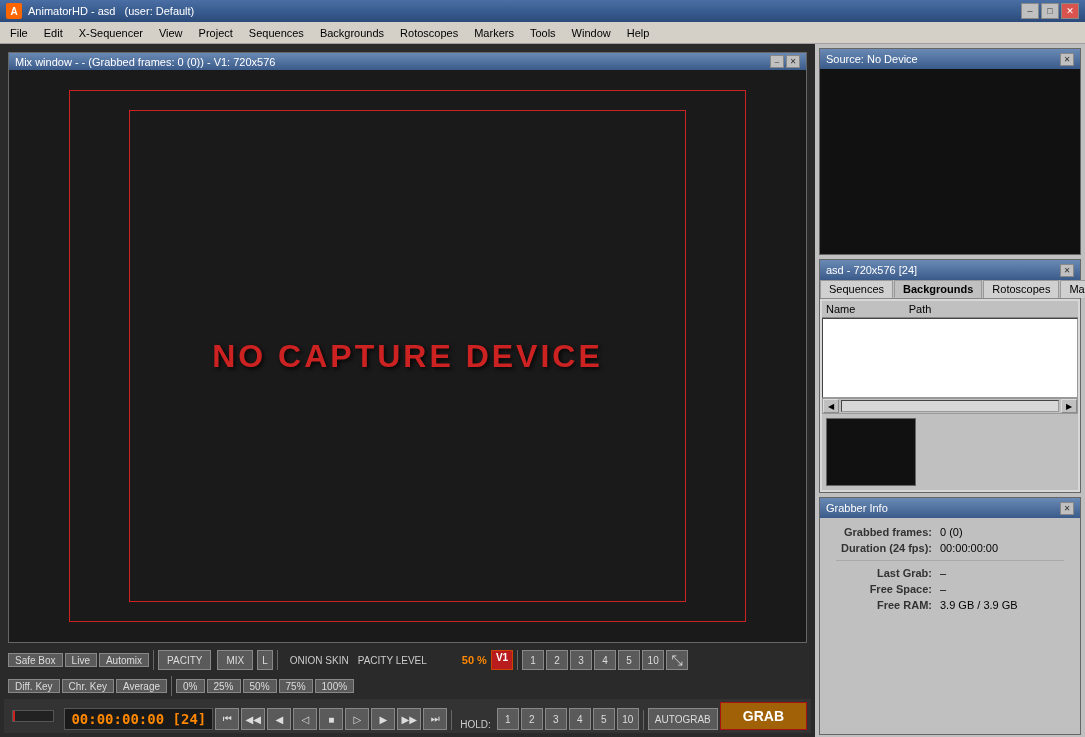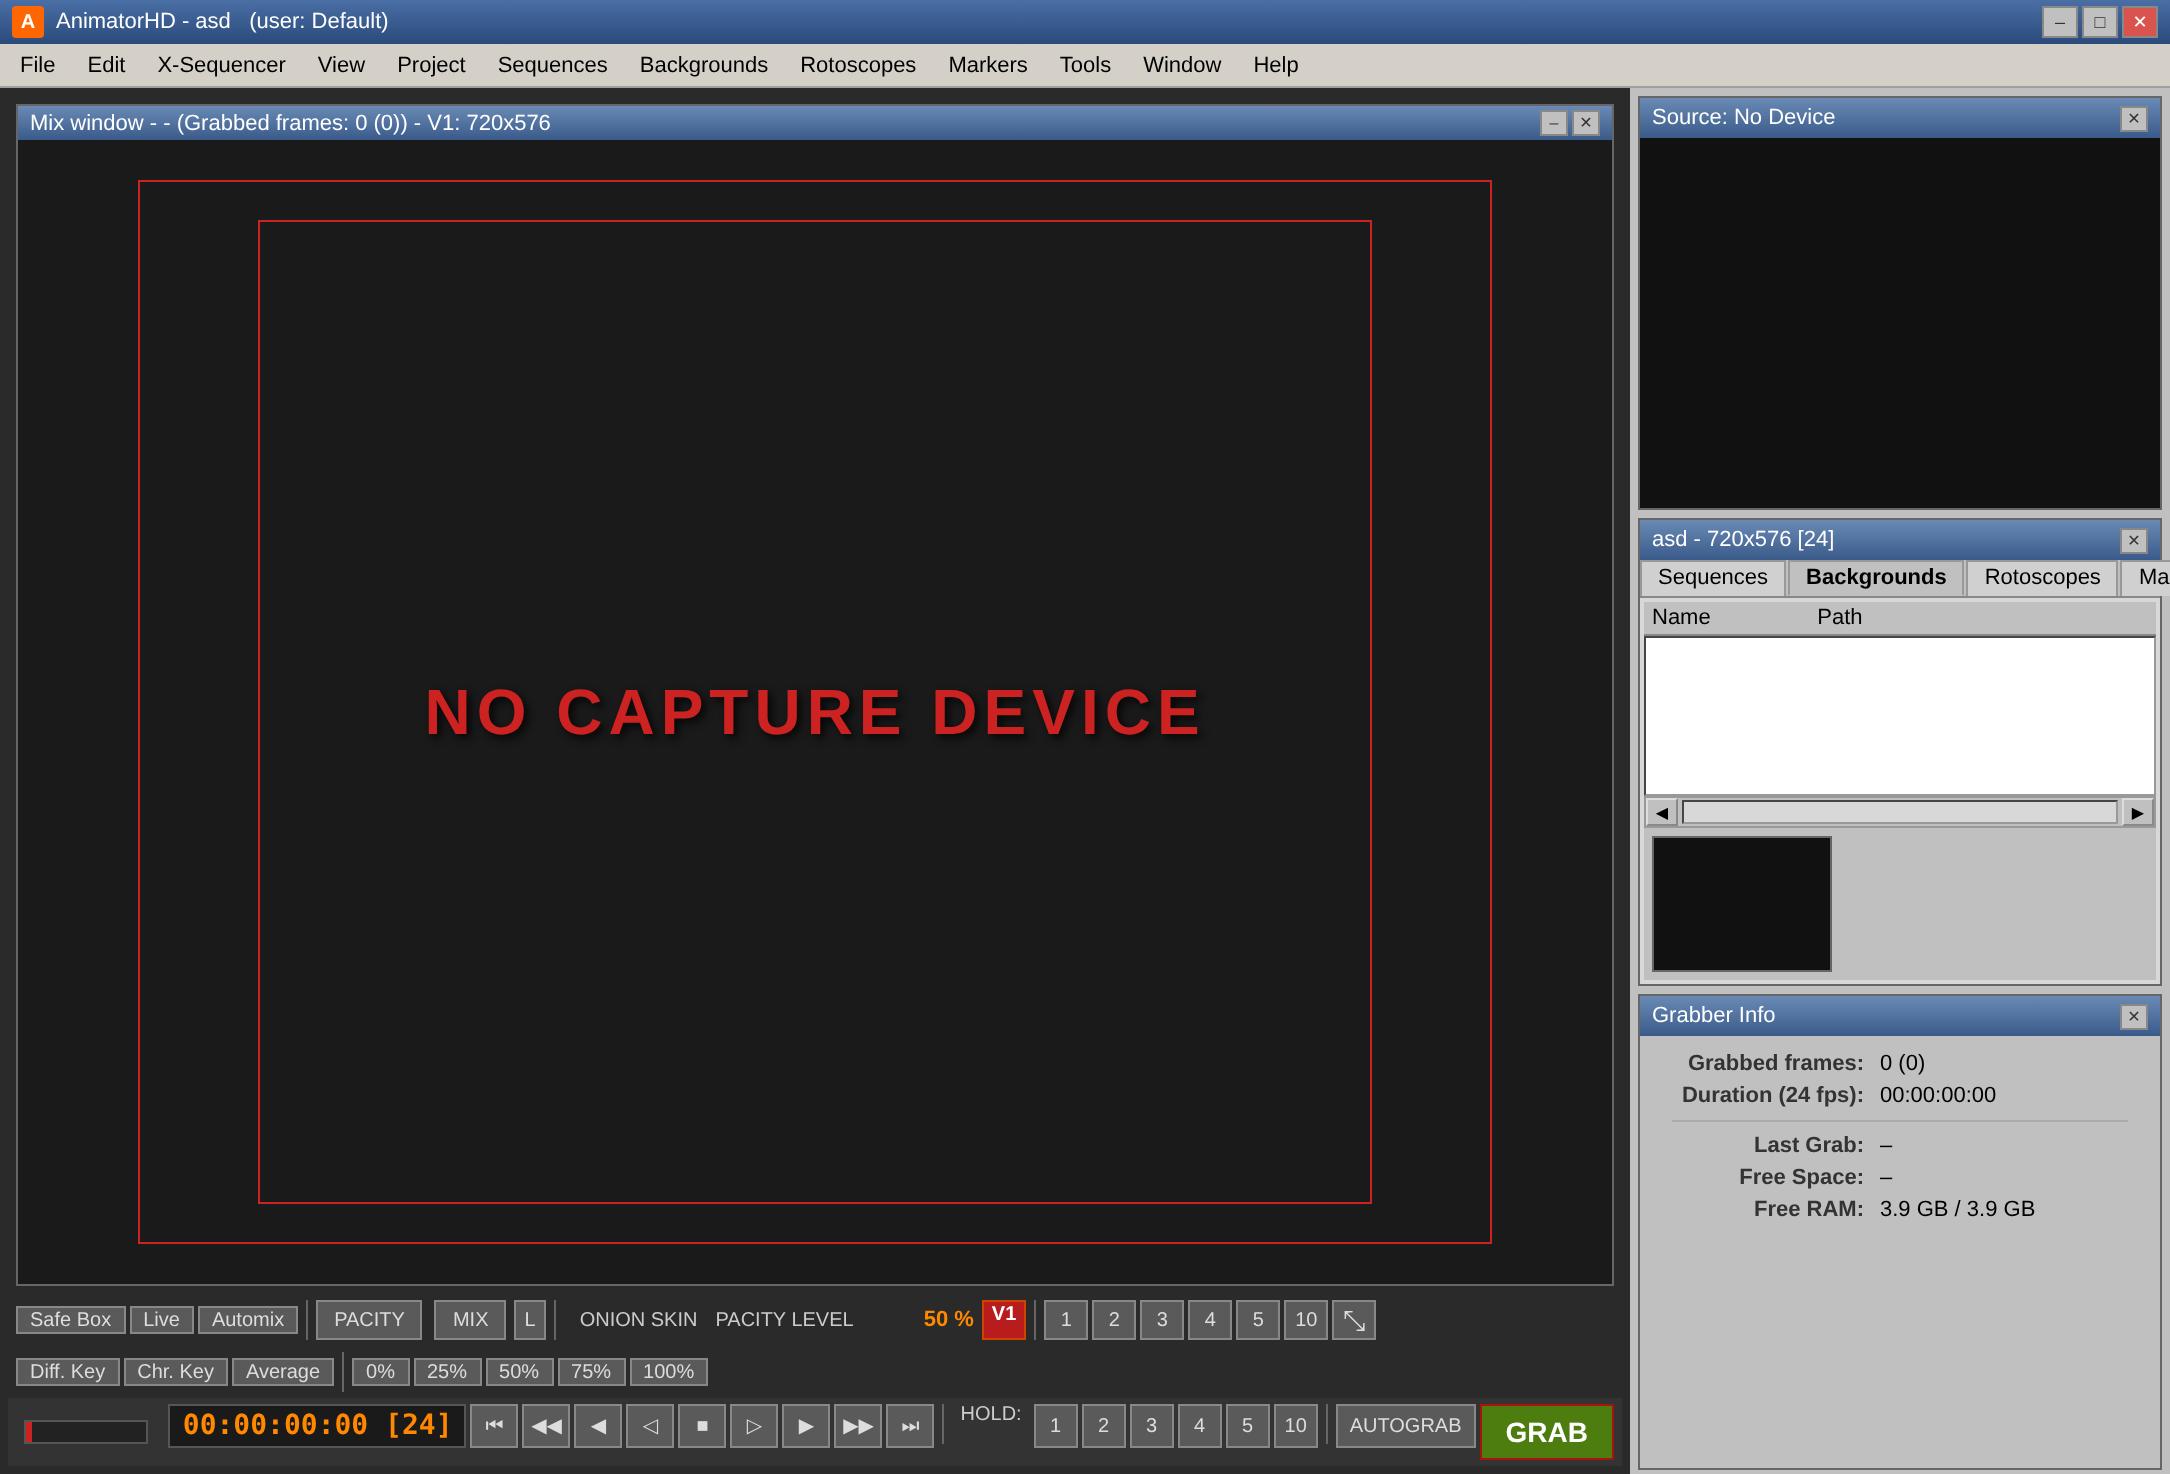--- a/index.html
+++ b/index.html
@@ -331,24 +331,24 @@
       border: 1px solid #888;
       color: #ddd;
       padding: 1px 6px;
       font-size: 10px;
       height: 22px;
       cursor: pointer;
       display: flex;
       align-items: center;
     }
     .grab-btn {
-      background: #4d7c0f;
+      background: #a16207;
       border: 1px solid #aa1111;
       color: white;
-      padding: 2px 12px;
+      padding: 2px 22px;
       font-size: 14px;
       font-weight: bold;
       height: 28px;
       cursor: pointer;
       display: flex;
       align-items: center;
     }
 
     .progress-bar-container {
       flex: 1;
@@ -618,21 +618,21 @@
       <div class="ctrl-btn">25%</div>
       <div class="ctrl-btn">50%</div>
       <div class="ctrl-btn">75%</div>
       <div class="ctrl-btn">100%</div>
     </div>
 
     <div class="transport-row">
       <div class="progress-bar-container">
         <div class="progress-bar-fill"></div>
       </div>
-      <div style="display:flex;align-items:flex-start;gap:2px;margin-left:4px;">
+      <div style="display:flex;align-items:flex-end;gap:2px;margin-left:4px;">
         <div class="timecode">
           <span>00:00:00:00</span> <span>[24]</span>
         </div>
         <div class="transport-btn">⏮</div>
         <div class="transport-btn">◀◀</div>
         <div class="transport-btn">◀</div>
         <div class="transport-btn">◁</div>
         <div class="transport-btn">■</div>
         <div class="transport-btn">▷</div>
         <div class="transport-btn">▶</div>

